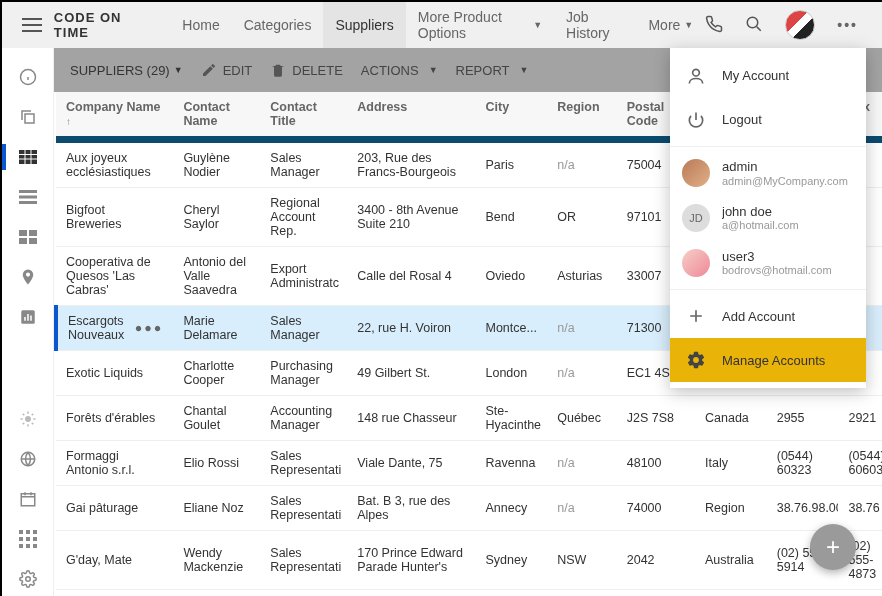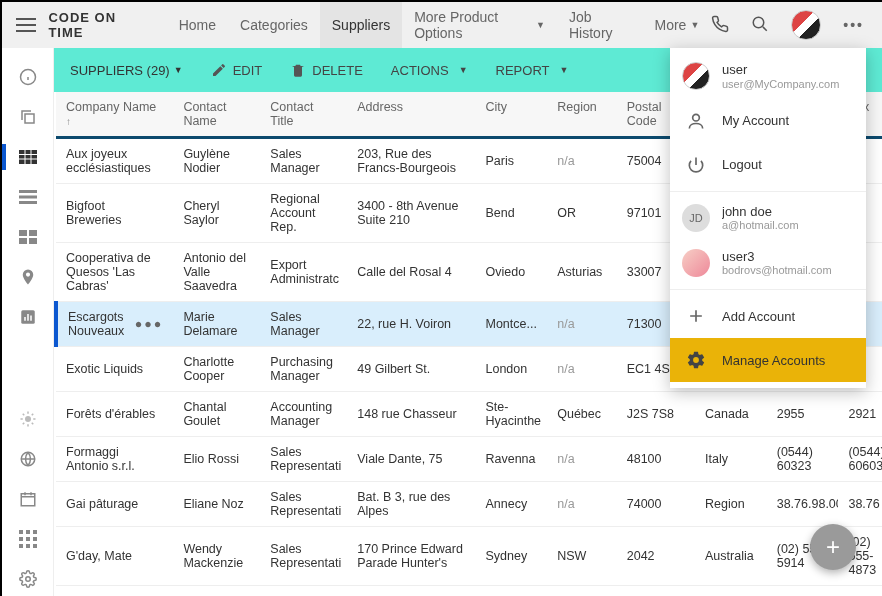--- a/index.html
+++ b/index.html
@@ -1,41 +1,41 @@
 <!DOCTYPE html>
 <html><head>
 <meta charset="utf-8">
 <style>
 *{box-sizing:border-box;margin:0;padding:0;font-family:"Segoe UI",Arial,sans-serif}
 html,body{width:882px;height:596px;overflow:hidden;background:#fff;border:1px solid #000;position:relative}
-.topbar{height:46px;background:#f0f0f0;display:flex;align-items:center;padding:0 8px;font-size:14px;color:#666}
+.topbar{height:46px;background:#f0f0f0;display:flex;align-items:center;padding:0 14px;font-size:14px;color:#666}
 .hamburger{width:34px;display:flex;align-items:center;justify-content:center;cursor:pointer}
 .app-title{font-weight:700;color:#333;letter-spacing:1px;margin:0 16px 0 6px;font-size:13px}
 .topnav{display:flex;align-items:center;height:100%}
 .topnav-item{padding:0 12px;height:100%;display:flex;align-items:center;cursor:pointer;color:#666;font-size:14px}
 .topnav-item.active{background:#e4e4e4;color:#333}
 .caret{font-size:9px;margin-left:4px}
 .topbar-right{margin-left:auto;display:flex;align-items:center;gap:22px;padding-right:10px}
 .icon-btn{color:#555;cursor:pointer}
 .avatar-sm{width:30px;height:30px;border-radius:50%;background:linear-gradient(135deg,#d44 40%,#fff 40%,#fff 60%,#222 60%);border:1px solid #ccc}
 .dots{letter-spacing:2px;font-weight:bold;color:#666;cursor:pointer}
 .body-wrap{display:flex;height:calc(100% - 46px)}
 .leftbar{width:52px;background:#fff;border-right:1px solid #eee;display:flex;flex-direction:column;align-items:center;padding-top:12px;gap:6px}
 .lb-item{width:40px;height:34px;display:flex;align-items:center;justify-content:center;color:#888;cursor:pointer;border-radius:3px}
 .lb-item.active{background:#fff;color:#333;position:relative}
 .lb-item.active::before{content:"";position:absolute;left:-6px;top:4px;bottom:4px;width:4px;background:#0b57d0}
 .lb-spacer{flex:1}
 .content{flex:1;display:flex;flex-direction:column;overflow:hidden}
-.toolbar{height:44px;display:flex;align-items:center;padding:0 16px;gap:28px;font-size:13px;color:#444;background:#5eead4}
+.toolbar{height:44px;display:flex;align-items:center;padding:0 16px;gap:18px;font-size:13px;color:#444;background:#a3a3a3}
 .tb-view{display:flex;align-items:center;cursor:pointer;color:#333}
 .tb-btn{display:flex;align-items:center;gap:6px;cursor:pointer;color:#444}
 .hint{padding:6px 16px;font-size:12px;color:#888}
 .grid{flex:1;overflow:hidden}
 table{border-collapse:collapse;width:100%;font-size:13px;table-layout:fixed}
-th{background:#f7f7f7;text-align:left;font-weight:400;color:#666;padding:8px 10px;border-bottom:3px solid #0c4a6e;vertical-align:top;font-size:12.5px;white-space:normal;overflow:hidden}
+th{background:#f7f7f7;text-align:left;font-weight:700;color:#666;padding:8px 10px;border-bottom:7px solid #0c4a6e;vertical-align:top;font-size:12.5px;white-space:normal;overflow:hidden}
 th .sort{font-size:10px;color:#888}
 td{padding:8px 10px;border-bottom:1px solid #eee;color:#333;vertical-align:middle;white-space:normal;overflow:hidden;font-size:12.5px}
 tr.selected td{background:#d9eefc}
 tr.selected{position:relative}
 tr.selected td:first-child{border-left:4px solid #0b57d0}
 .row-dots{color:#666;letter-spacing:2px;font-weight:bold;padding-left:6px}
 .na{color:#999}
 .fab{position:absolute;right:26px;bottom:26px;width:46px;height:46px;border-radius:50%;background:#9a9a9a;color:#fff;display:flex;align-items:center;justify-content:center;font-size:24px;box-shadow:0 3px 8px rgba(0,0,0,.3);cursor:pointer;z-index:5}
 .menu{position:absolute;top:46px;right:16px;width:196px;background:#fff;box-shadow:0 4px 16px rgba(0,0,0,.25);z-index:20;font-size:13px;padding:6px 0}
 .menu-row{display:flex;align-items:center;padding:8px 12px;gap:12px;cursor:pointer}
@@ -346,27 +346,20 @@
               <td>(02) 555-4873</td>
             </tr>
           </tbody>
         </table>
     </div>
   </div>
 </div>
 
 <div class="menu">
   <div class="menu-row">
-    <div class="menu-av av-user"></div>
-    <div class="menu-text">
-        <span class="primary">user</span>
-        <span class="secondary">user@MyCompany.com</span>
-      </div>
-  </div>
-  <div class="menu-row">
     <div class="menu-icon">
         <svg width="20" height="20" viewBox="0 0 24 24" fill="none" stroke="#666" stroke-width="2">
           <circle cx="12" cy="8" r="4"></circle>
           <path d="M4 21c0-4 4-6 8-6s8 2 8 6"></path>
         </svg>
       </div>
     <div class="menu-text">
         <span class="primary">My Account</span>
       </div>
   </div>
@@ -376,20 +369,27 @@
           <path d="M12 3v9"></path>
           <path d="M6 7a8 8 0 1 0 12 0"></path>
         </svg>
       </div>
     <div class="menu-text">
         <span class="primary">Logout</span>
       </div>
   </div>
   <div class="menu-sep"></div>
   <div id="accounts-slot">
+      <div class="menu-row">
+        <div class="menu-av av-admin"></div>
+        <div class="menu-text">
+          <span class="primary">admin</span>
+          <span class="secondary">admin@MyCompany.com</span>
+        </div>
+      </div>
       <div class="menu-row">
         <div class="menu-av av-jd">JD</div>
         <div class="menu-text">
           <span class="primary">john doe</span>
           <span class="secondary">a@hotmail.com</span>
         </div>
       </div>
       <div class="menu-row">
         <div class="menu-av av-user3"></div>
         <div class="menu-text">

